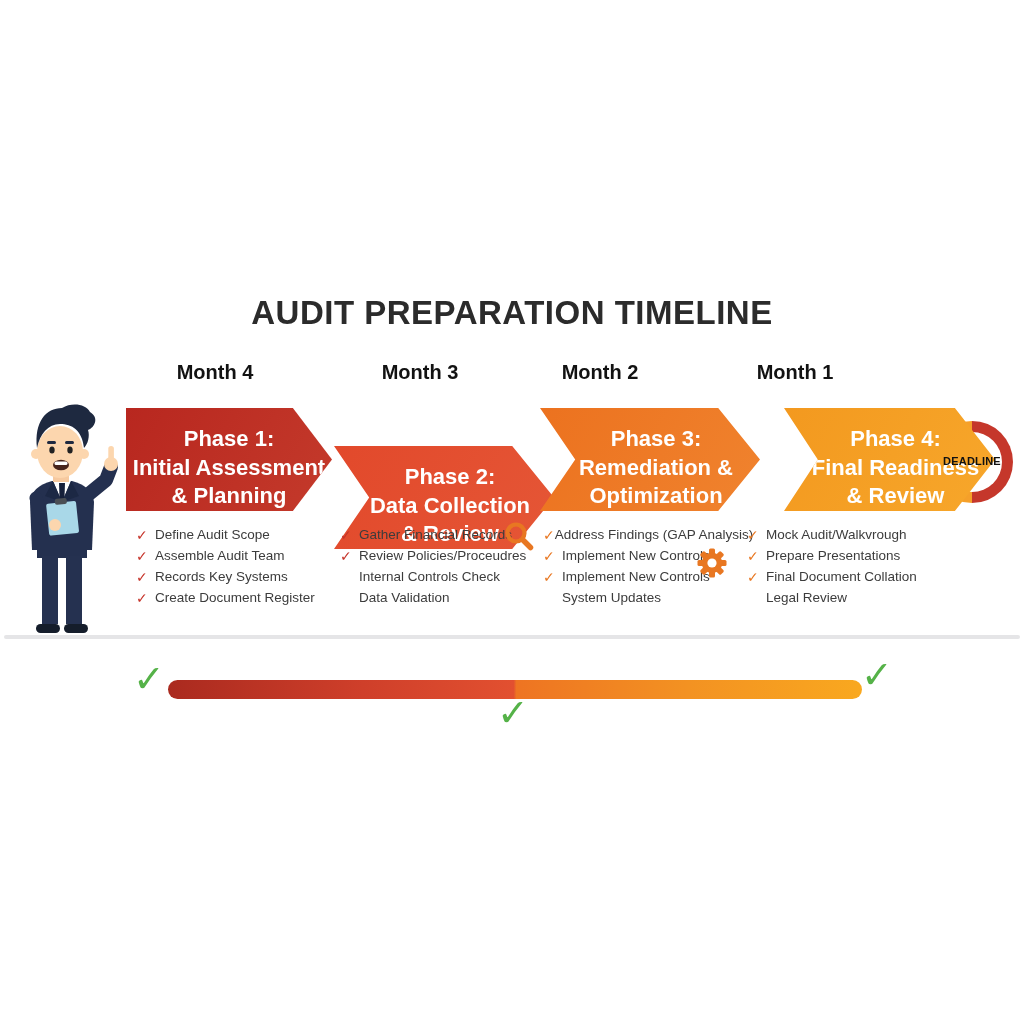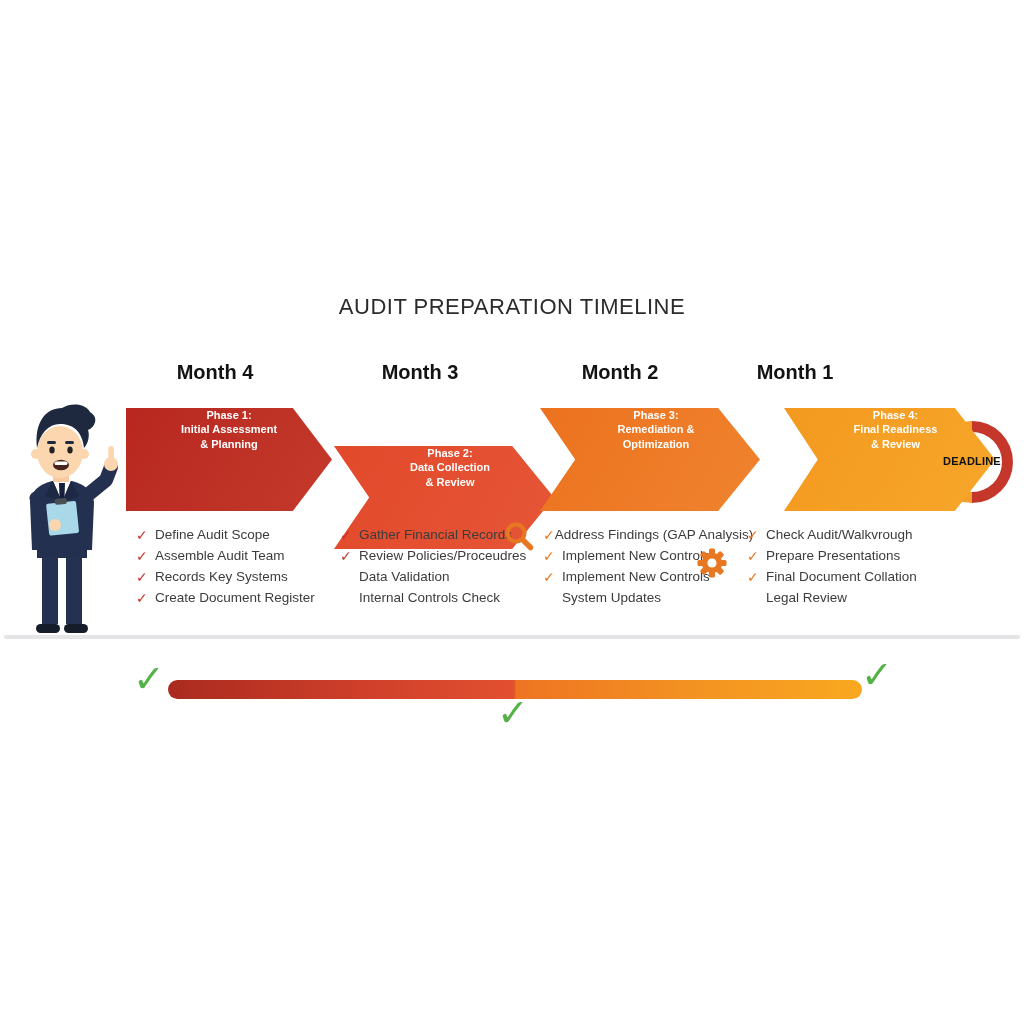--- a/index.html
+++ b/index.html
@@ -1,26 +1,26 @@
 <!DOCTYPE html>
 <html><head>
 <meta charset="utf-8">
 <style>
   html,body{margin:0;padding:0;background:#ffffff;}
   #canvas{position:relative;width:1024px;height:1024px;background:#ffffff;overflow:hidden;
           font-family:"Liberation Sans","DejaVu Sans",sans-serif;}
   .title{position:absolute;top:294px;left:0;width:1024px;text-align:center;
-         font-size:22px;font-weight:normal;color:#2b2b2b;letter-spacing:.5px;}
+         font-size:33px;font-weight:bold;color:#2b2b2b;letter-spacing:.5px;}
   .month{position:absolute;top:361px;width:164px;text-align:center;
          font-size:20px;font-weight:bold;color:#121212;}
-  .m1{left:133px;text-align:center;} .m2{left:338px;} .m3{left:538px;} .m4{left:713px;}
+  .m1{left:133px;text-align:center;} .m2{left:338px;} .m3{left:518px;} .m4{left:713px;}
 
   .arrows{position:absolute;top:408px;left:0;width:1024px;height:103px;}
-  .arrow{position:absolute;top:0;height:103px;display:flex;align-items:flex-start;justify-content:center;
-         color:#fff;font-weight:bold;font-size:11px;line-height:1.3;text-align:center;
+  .arrow{position:absolute;top:0;height:103px;display:flex;align-items:flex-end;justify-content:center;
+         color:#fff;font-weight:bold;font-size:22px;line-height:1.3;text-align:center;
          white-space:pre-line;}
   .a1{left:126px;width:206px;clip-path:polygon(0 0,81% 0,100% 50%,81% 100%,0 100%);}
   .a2{left:334px;width:208px;clip-path:polygon(0 0,81% 0,100% 50%,81% 100%,0 100%,16% 50%);padding-left:12px;}
   .a3{left:540px;width:208px;clip-path:polygon(0 0,81% 0,100% 50%,81% 100%,0 100%,16% 50%);padding-left:12px;}
   .a4{left:784px;width:199px;clip-path:polygon(0 0,81% 0,100% 50%,81% 100%,0 100%,16% 50%);padding-left:12px;}
 
   .deadline-ring{position:absolute;left:931px;top:421px;width:82px;height:82px;border-radius:50%;}
   .deadline-hole{position:absolute;left:11px;top:11px;right:11px;bottom:11px;background:#fff;border-radius:50%;}
   .deadline-notch{position:absolute;left:919px;top:440px;width:34px;height:44px;background:#fff;
                   clip-path:polygon(0 0,45% 0,100% 50%,45% 100%,0 100%);}
@@ -110,25 +110,25 @@
       <div class="check-item">
         <span class="mark" style="color: rgb(198, 52, 42);">✓</span>
         <span class="txt">Gather Financial Records</span>
       </div>
       <div class="check-item">
         <span class="mark" style="color: rgb(198, 52, 42);">✓</span>
         <span class="txt">Review Policies/Proceudres</span>
       </div>
       <div class="check-item">
         <span class="mark" style="color: rgb(198, 52, 42);"></span>
+        <span class="txt">Internal Controls Check</span>
+      </div>
+      <div class="check-item">
+        <span class="mark" style="color: rgb(198, 52, 42);"></span>
         <span class="txt">Data Validation</span>
-      </div>
-      <div class="check-item">
-        <span class="mark" style="color: rgb(198, 52, 42);"></span>
-        <span class="txt">Internal Controls Check</span>
       </div>
     </div>
   <div class="checklist cl3">
       <div class="check-item">
         <span class="mark" style="color: rgb(232, 119, 34);">✓</span>
         <span class="txt">Address Findings (GAP Analysis)</span>
       </div>
       <div class="check-item">
         <span class="mark" style="color: rgb(232, 119, 34);">✓</span>
         <span class="txt">Implement New Controls</span>
@@ -138,21 +138,21 @@
         <span class="txt">Implement New Controls</span>
       </div>
       <div class="check-item">
         <span class="mark" style="color: rgb(232, 119, 34);"></span>
         <span class="txt">System Updates</span>
       </div>
     </div>
   <div class="checklist cl4">
       <div class="check-item">
         <span class="mark" style="color: rgb(232, 119, 34);">✓</span>
-        <span class="txt">Check Audit/Walkvrough</span>
+        <span class="txt">Mock Audit/Walkvrough</span>
       </div>
       <div class="check-item">
         <span class="mark" style="color: rgb(232, 119, 34);">✓</span>
         <span class="txt">Prepare Presentations</span>
       </div>
       <div class="check-item">
         <span class="mark" style="color: rgb(232, 119, 34);">✓</span>
         <span class="txt">Final Document Collation</span>
       </div>
       <div class="check-item">

